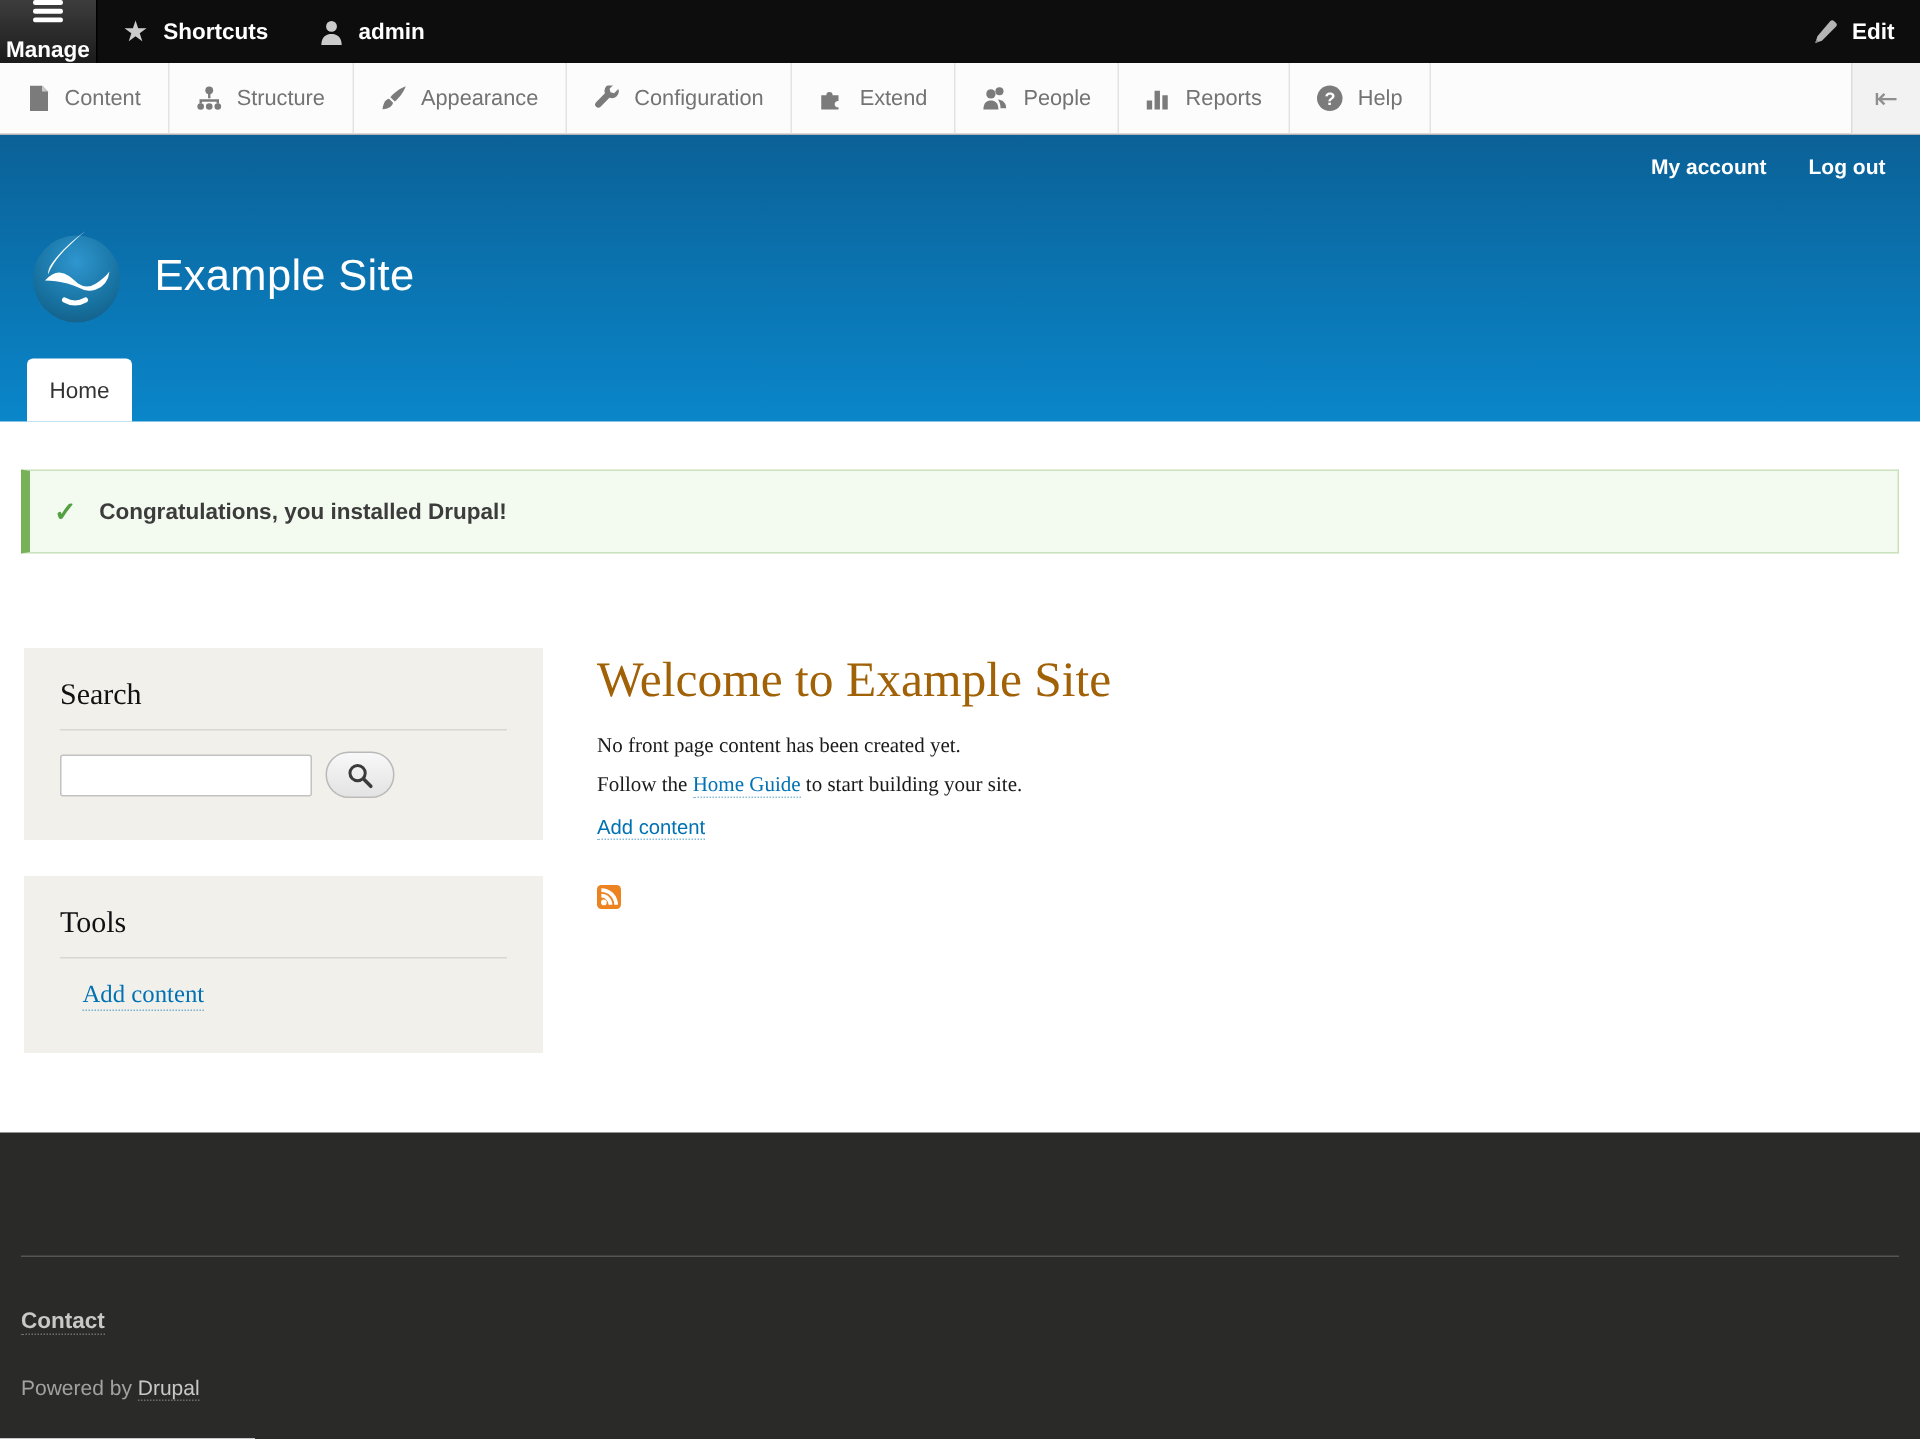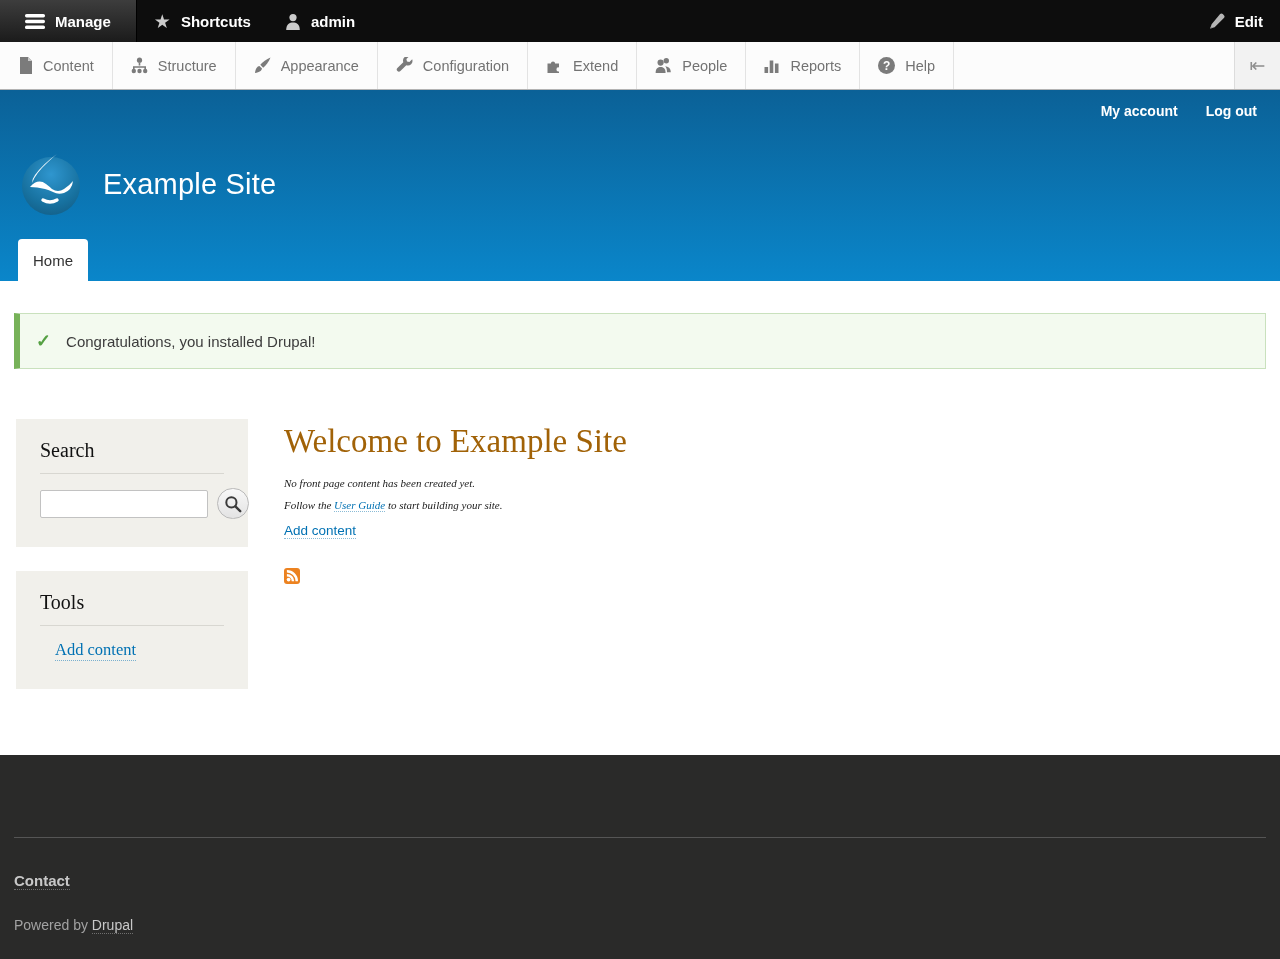--- a/index.html
+++ b/index.html
@@ -10,21 +10,21 @@
     background:#fff;
     display:flex; flex-direction:column;
     overflow:hidden;
   }
   a { cursor:pointer; }
 
   
   .admin-bar { height:42px; flex:none; background:#0d0d0d; display:flex; align-items:stretch; }
   .ab-item { display:flex; align-items:center; gap:10px; padding:0 17px;
              color:#fff; font-weight:bold; font-size:15px; text-decoration:none; }
-  .ab-item.active { background:linear-gradient(#3d3d3d,#1b1b1b); border-right:1px solid #000; padding:0 25px; }
+  .ab-item.active { background:linear-gradient(#3d3d3d,#1b1b1b); border-right:1px solid #000; padding:0 4px;flex-direction:column; }
   .ab-spacer { flex:1; }
   .ab-icon { display:flex; align-items:center; }
   .star-glyph { color:#cbcbcb; font-size:19px; line-height:1; font-weight:normal; }
 
   
   .tray { height:48px; flex:none; background:#fcfcfc; display:flex; align-items:stretch;
           border-bottom:1px solid #b3b3b3; }
   .tray-item { display:flex; align-items:center; gap:10px; padding:0 18px;
                border-right:1px solid #e3e3e3; color:#737373; font-size:14.5px; text-decoration:none; }
   .ticon { display:flex; align-items:center; }
@@ -43,48 +43,48 @@
                  background:linear-gradient(#0b6197, #0a86ca); }
   .secondary-menu { position:absolute; top:13px; right:23px; display:flex; gap:28px; }
   .secondary-menu a { color:#fff; font-size:14px; font-weight:bold; text-decoration:none; }
   .branding { position:absolute; top:61px; left:18px; display:flex; align-items:center; gap:19px; }
   .site-name { color:#fff; font-size:29px; font-weight:normal; letter-spacing:.2px; text-decoration:none; }
   .tabs { position:absolute; bottom:0; left:18px; }
   .tab { display:inline-block; background:#fff; color:#333; font-size:15px;
          padding:13px 15px 12px; border-radius:4px 4px 0 0; text-decoration:none; }
 
   
-  .message-wrap { margin:32px 14px 0; flex:none; }
+  .message-wrap { margin:32px 14px 13px; flex:none;font-weight:bold; }
   .message { background:#f3faef; border:1px solid #c9e1bd; border-left:6px solid #77b259;
              padding:18px 16px; display:flex; align-items:center; gap:15px;
              font-size:15px; color:#3c3c3c; }
   .check-icon { color:#55a043; font-weight:bold; font-size:18px; line-height:1; }
   .check-icon::after { content:"✓"; }
 
   
   .layout { display:flex; margin:50px 16px 0; gap:36px; flex:1; align-items:flex-start; }
-  .sidebar { width:232px; flex:none; display:flex; flex-direction:column; gap:24px; }
+  .sidebar { width:346px; flex:none; display:flex; flex-direction:column; gap:24px; }
   .block { background:#f1f0eb; padding:20px 24px 28px; }
   .block-title { font-family:"Liberation Serif", serif; font-weight:normal; font-size:20px;
                  margin:0 0 14px; color:#111; border-bottom:1px solid #d8d7d1; padding-bottom:11px; }
   .search-row { display:flex; align-items:center; gap:9px; }
   .search-input { width:168px; height:28px; border:1px solid #c2c2c2; border-radius:2px;
                   padding:0 7px; font-size:14px; font-family:inherit; }
   .search-btn { width:46px; height:31px; border-radius:16px; border:1px solid #b9b9b9;
                 background:linear-gradient(#f8f8f8,#e3e3e3); display:flex; align-items:center;
                 justify-content:center; cursor:pointer; }
   .tools-link { display:inline-block; margin-left:15px; font-family:"Liberation Serif", serif;
                 font-size:16.5px; color:#0071b3; text-decoration:none;
                 border-bottom:1px dotted #79b0cf; }
 
   .content-col { flex:1; padding-top:4px; }
   .page-title { font-family:"Liberation Serif", serif; font-weight:normal; font-size:33px;
                 color:#a16207; margin:0 0 16px; }
-  .content-col p { font-family:"Liberation Serif", serif; font-size:11px; color:#1a1a1a;
-                   margin:0 0 7px; line-height:1.35;font-style:italic; }
+  .content-col p { font-family:"Liberation Serif", serif; font-size:14px; color:#1a1a1a;
+                   margin:0 0 7px; line-height:1.35; }
   .content-link { color:#0071b3; text-decoration:none; border-bottom:1px dotted #8abbd6; }
   .add-content-main { display:inline-block; margin-top:3px; font-size:13.5px; color:#0071b3;
                       text-decoration:none; border-bottom:1px dotted #8abbd6; }
   .rss-link { display:inline-block; margin-top:29px; line-height:0; }
 
   
   .footer { height:204px; flex:none; background:#2a2a29; padding:12px 14px; color:#a5a5a5; }
   .footer-divider { border-top:1px solid #555; margin-top:70px; }
   .footer-contact { display:inline-block; margin-top:34px; color:#c8c8c8; font-weight:bold;
                     font-size:15px; text-decoration:none; border-bottom:1px dotted #6f6f6f; }
@@ -271,21 +271,21 @@
     </section>
     <section class="block">
       <h2 class="block-title">Tools</h2>
       <a class="tools-link">Add content</a>
     </section>
   </aside>
 
   <article class="content-col">
     <h1 class="page-title">Welcome to Example Site</h1>
     <p>No front page content has been created yet.</p>
-    <p><span>Follow the </span><a class="content-link">User Guide</a><span> to start building your site.</span></p>
+    <p><span>Follow the </span><a class="content-link">Home Guide</a><span> to start building your site.</span></p>
     <a class="add-content-main">Add content</a>
     <br>
     <a class="rss-link">
       <svg width="16" height="16" viewBox="0 0 16 16">
           <rect width="16" height="16" rx="3" fill="#ec8220"></rect>
           <circle cx="4.6" cy="11.6" r="1.9" fill="#fff"></circle>
           <path fill="#fff" d="M2.9 5.9 a7.3 7.3 0 0 1 7.3 7.3 h-2.5 a4.8 4.8 0 0 0-4.8-4.8 Z"></path>
           <path fill="#fff" d="M2.9 2.1 a11.1 11.1 0 0 1 11.1 11.1 h-2.5 a8.6 8.6 0 0 0-8.6-8.6 Z"></path>
         </svg>
     </a>

